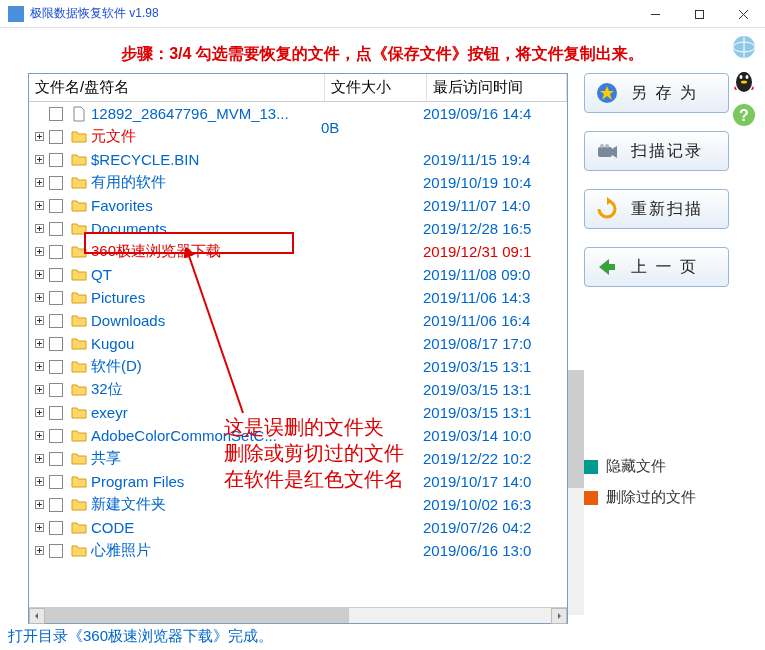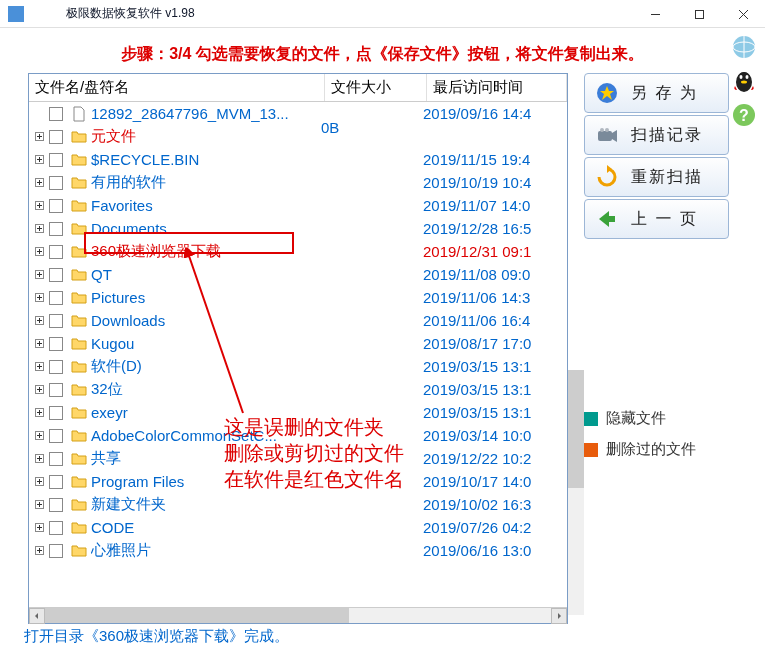--- a/index.html
+++ b/index.html
@@ -1,20 +1,20 @@
 <!DOCTYPE html>
 <html><head>
 <meta charset="utf-8">
 <style>
 * { box-sizing: border-box; margin: 0; padding: 0; font-family: "Microsoft YaHei", "SimSun", sans-serif; }
 body { background: #fff; width: 765px; height: 650px; overflow: hidden; position: relative; }
 
 .titlebar { height: 28px; background: #fff; display: flex; align-items: center; padding: 0 0 0 8px; border-bottom: 1px solid #e0e0e0; }
 .titlebar .app-icon { width: 16px; height: 16px; background: #4a90d9; margin-right: 6px; }
-.titlebar .title { font-size: 12px; color: #0f172a; flex: 1; margin-left: 36px; }
+.titlebar .title { font-size: 12px; color: #1d4ed8; flex: 1; }
 .titlebar .win-controls { display: flex; height: 100%; }
 .titlebar .win-btn { width: 44px; height: 28px; display: flex; align-items: center; justify-content: center; cursor: pointer; }
 .titlebar .win-btn svg { width: 11px; height: 11px; }
 
 .instruction { text-align: center; color: #d00; font-size: 16px; padding: 16px 0 8px 0; font-weight: bold; }
 
 .main { display: flex; padding: 0 8px 0 28px; }
 .file-panel { width: 540px; border: 1px solid #7a9cc6; position: relative; }
 .header-row { display: flex; background: #f0abfc; border-bottom: 1px solid #ccc; }
 .header-cell { border-right: 1px solid #e0e0e0; padding: 4px 6px; font-size: 15px; color: #000; background: #fff; }
@@ -41,29 +41,29 @@
 
 .hscroll { display: flex; height: 16px; background: #f0f0f0; border-top: 1px solid #ccc; }
 .hscroll .arrow { width: 16px; height: 16px; background: #e8e8e8; border: 1px solid #bbb; cursor: pointer; display: flex; align-items: center; justify-content: center; }
 .hscroll .track { flex: 1; background: #f0f0f0; position: relative; }
 .hscroll .thumb { position: absolute; left: 0; top: 0; width: 60%; height: 100%; background: #cdcdcd; }
 
 .vscroll { position: absolute; right: -17px; top: 296px; width: 16px; height: 245px; background: #f0f0f0; }
 .vscroll .thumb { width: 100%; height: 118px; background: #cdcdcd; }
 
 .side { flex: 1; padding-left: 16px; }
-.btn { width: 145px; height: 40px; border: 1px solid #9cb6d6; border-radius: 4px; background: linear-gradient(#fefefe,#e6eef8); display: flex; align-items: center; padding: 0 10px; margin-bottom: 2px; cursor: pointer; font-size: 16px; color: #222; }
+.btn { width: 145px; height: 40px; border: 1px solid #9cb6d6; border-radius: 4px; background: linear-gradient(#fefefe,#e6eef8); display: flex; align-items: center; padding: 0 10px; margin-bottom: 18px; cursor: pointer; font-size: 16px; color: #222; }
 .btn .bicon { width: 24px; height: 24px; margin-right: 12px; }
 .btn .label { letter-spacing: 2px; }
 
 .legend { margin-top: 170px; }
 .legend-item { display: flex; align-items: center; font-size: 15px; color: #333; margin-bottom: 12px; }
 .legend-item .swatch { width: 14px; height: 14px; margin-right: 8px; }
 
-.status-bar { position: absolute; bottom: 4px; left: 24px; font-size: 15px; color: #0066cc; }
+.status-bar { position: absolute; bottom: 4px; left: 8px; font-size: 15px; color: #0066cc; }
 
 .float-icons { position: absolute; right: 4px; top: 34px; width: 30px; }
 .float-icons .fi { width: 26px; height: 26px; margin-bottom: 8px; display: block; }
 </style>
 </head>
 <body>
 
 <div class="titlebar">
   <div class="app-icon"></div>
   <div class="title">极限数据恢复软件 v1.98</div>

